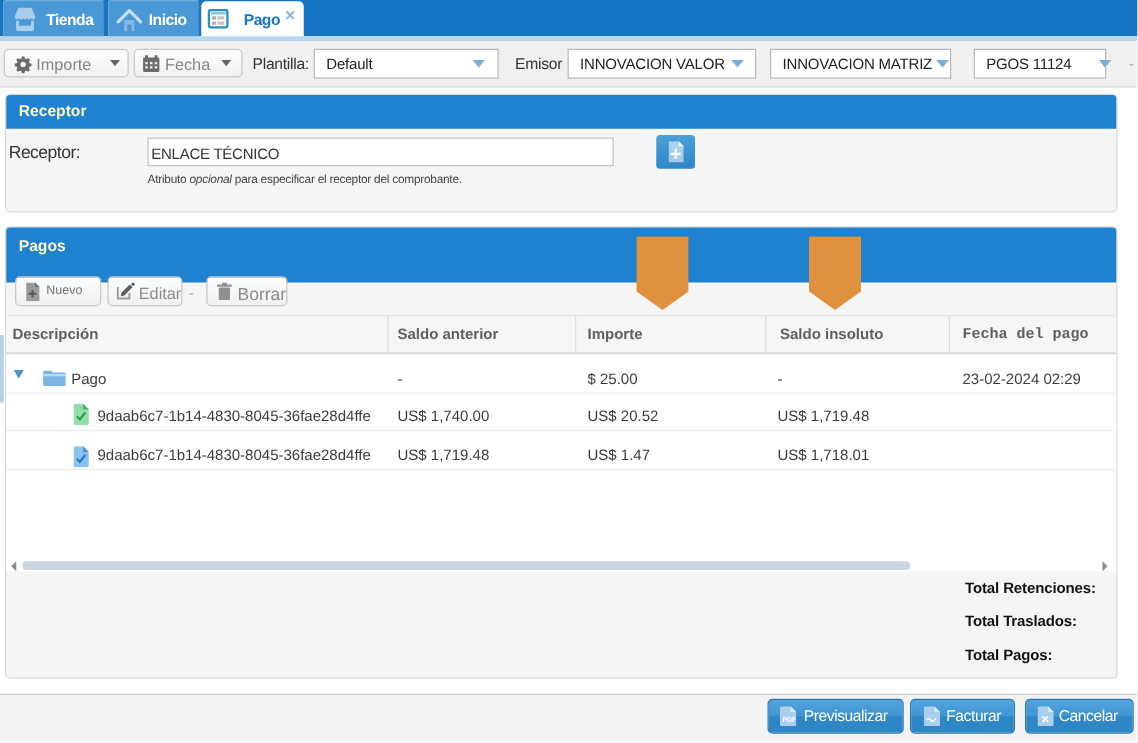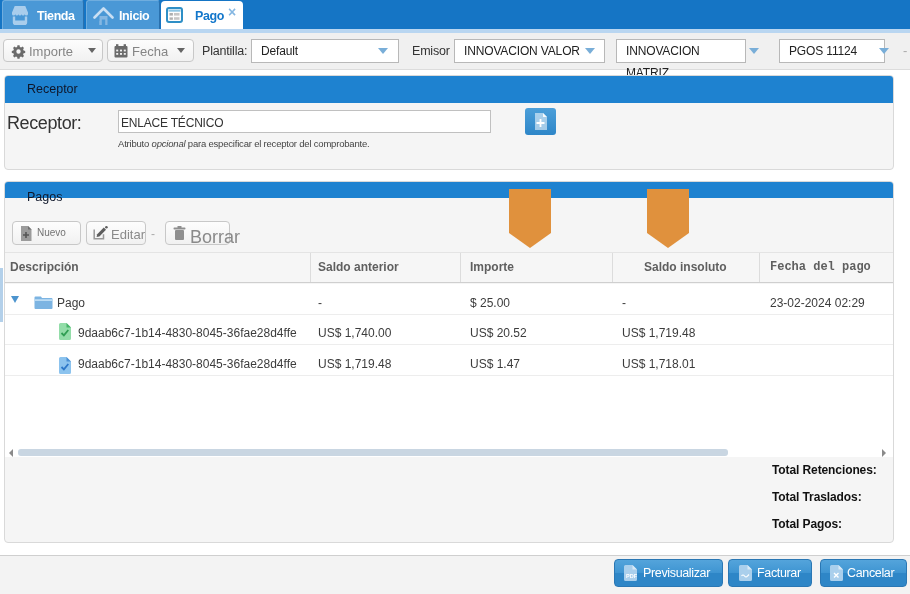--- a/index.html
+++ b/index.html
@@ -2,21 +2,21 @@
 <html><head>
 <meta charset="utf-8">
 <style>
   * { margin:0; padding:0; box-sizing:border-box; }
   html,body { width:910px; height:594px; background:#fff; font-family:"Liberation Sans", sans-serif; overflow:hidden; }
   .abs { position:absolute; }
   body { position:relative; }
   .tabtext { font-weight:bold; font-size:12.5px; letter-spacing:-0.4px; color:#fff; }
   .panel { background:#f5f5f5; border:1px solid #d9d9d9; border-radius:4px; }
   .phead { position:absolute; left:0; right:0; top:0; height:27px; background:#1e82d0; border-radius:3px 3px 0 0;
-           color:#0f172a; font-weight:normal; font-size:12.5px; line-height:27px; padding-left:22px; }
+           color:#fef9c3; font-weight:bold; font-size:12.5px; line-height:27px; padding-left:10px; }
   .gbtn { position:absolute; height:23px; border:1px solid #c8c8c8; border-radius:4px;
           background:linear-gradient(#fdfdfd,#f1f1f1); color:#868686; font-size:13px; }
   .sel { position:absolute; height:24px; background:#fff; border:1px solid #b8b8b8; font-size:12px; letter-spacing:-0.15px; color:#222;
          line-height:22px; padding-left:9px; }
   .caret { position:absolute; width:0; height:0; border-left:5px solid transparent; border-right:5px solid transparent;
            border-top:6px solid #79aed8; top:9px; }
   .bluebtn { position:absolute; height:28px; border:1px solid #2a77b4; border-radius:4px;
              background:linear-gradient(#54a4db 0%, #3f95d2 48%, #2e86c7 52%, #2e86c7 100%);
              color:#fff; font-size:12.5px; letter-spacing:-0.35px; text-align:center; }
   .hdrcell { position:absolute; top:0; height:31px; font-weight:bold; font-size:12px; color:#5f5f5f; line-height:31px; }
@@ -85,41 +85,41 @@
 <div class="abs" style="left:132px;top:44px;font-size:13px;color:#858585;">Fecha</div>
 <div class="abs" style="left:177px;top:48px;width:0;height:0;border-left:4px solid transparent;border-right:4px solid transparent;border-top:5px solid #666;"></div>
 
 <div class="abs" style="left:202px;top:44px;font-size:12.5px;letter-spacing:-0.2px;color:#333;">Plantilla:</div>
 <div class="sel" style="left:251px;top:39px;width:148px;">Default</div>
 <div class="caret" style="left:378px;top:48px;"></div>
 
 <div class="abs" style="left:412px;top:44px;font-size:12.5px;letter-spacing:-0.2px;color:#333;">Emisor</div>
 <div class="sel" style="left:454px;top:39px;width:151px;">INNOVACION VALOR</div>
 <div class="caret" style="left:585px;top:48px;"></div>
-<div class="sel" style="left:616px;top:39px;width:130px;">INNOVACION MATRIZ</div>
+<div class="sel" style="left:616px;top:39px;width:145px;">INNOVACION MATRIZ</div>
 <div class="caret" style="left:749px;top:48px;"></div>
 <div class="sel" style="left:779px;top:39px;width:106px;">PGOS 11124</div>
 <div class="caret" style="left:879px;top:48px;"></div>
 <div class="abs" style="left:903px;top:43px;font-size:13px;color:#aaa;">-</div>
 
 <div class="abs panel" style="left:4px;top:75px;width:890px;height:95px;">
   <div class="phead">Receptor</div>
 </div>
-<div class="abs" style="left:7px;top:113px;font-size:18px;letter-spacing:-0.4px;color:#333;">Receptor:</div>
+<div class="abs" style="left:7px;top:113px;font-size:14px;letter-spacing:-0.4px;color:#333;">Receptor:</div>
 <div class="abs" style="left:118px;top:110px;width:373px;height:23px;background:#fff;border:1px solid #c0c0c0;font-size:12px;letter-spacing:-0.2px;color:#333;line-height:24px;padding-left:2px;">ENLACE TÉCNICO</div>
 <div class="abs" style="left:525px;top:108px;width:31px;height:27px;border-radius:3px;background:linear-gradient(#4c9fd9,#2e86c8);"></div>
 <svg class="abs" style="left:534px;top:113px;" width="13" height="17" viewBox="0 0 13 17">
   <path d="M1 0 h8 l4 4 v13 h-12 z" fill="#ffffff" opacity="0.55"></path>
   <path d="M9 0 l4 4 h-4 z" fill="#ffffff" opacity="0.9"></path>
   <path d="M6.5 6 v8 M2.5 10 h8" stroke="#fff" stroke-width="1.8"></path>
 </svg>
 <div class="abs" style="left:118px;top:138px;font-size:9.5px;letter-spacing:-0.2px;color:#454545;">Atributo <i>opcional</i> para especificar el receptor del comprobante.</div>
 
 <div class="abs panel" style="left:4px;top:181px;width:890px;height:362px;">
-  <div class="phead" style="height:16px;line-height:30px;">Pagos</div>
+  <div class="phead" style="height:44px;line-height:30px;">Pagos</div>
 </div>
 
 <div class="gbtn" style="left:12px;top:221px;width:69px;height:24px;"></div>
 <svg class="abs" style="left:20px;top:226px;" width="12" height="15" viewBox="0 0 12 15">
   <path d="M1 0 h7 l3.5 3.5 v11.5 h-10.5 z" fill="#9b9b9b"></path>
   <path d="M8 0 l3.5 3.5 h-3.5 z" fill="#6f6f6f"></path>
   <path d="M6 6 v6 M3 9 h6" stroke="#555" stroke-width="1.6"></path>
 </svg>
 <div class="abs" style="left:37px;top:227px;font-size:10px;color:#737373;">Nuevo</div>
 
@@ -132,27 +132,27 @@
 <div class="abs" style="left:111px;top:227px;font-size:13px;color:#8a8a8a;">Editar</div>
 
 <div class="abs" style="left:151px;top:227px;font-size:12px;color:#aaa;">-</div>
 
 <div class="gbtn" style="left:165px;top:221px;width:65px;height:24px;"></div>
 <svg class="abs" style="left:173px;top:226px;" width="13" height="14" viewBox="0 0 13 14">
   <rect x="2" y="4" width="9" height="10" rx="1" fill="#8f8f8f"></rect>
   <rect x="0.5" y="1.6" width="12" height="1.8" rx="0.9" fill="#8f8f8f"></rect>
   <rect x="4.5" y="0" width="4" height="2" fill="#8f8f8f"></rect>
 </svg>
-<div class="abs" style="left:190px;top:227px;font-size:18px;color:#8a8a8a;">Borrar</div>
+<div class="abs" style="left:190px;top:227px;font-size:14px;color:#8a8a8a;">Borrar</div>
 
 <div class="abs" style="left:5px;top:252px;width:888px;height:31px;background:#f6f6f6;border-top:1px solid #e4e4e4;border-bottom:1px solid #cfcfcf;"></div>
 <div class="hdrcell" style="left:10px;top:252px;">Descripción</div>
 <div class="hdrcell" style="left:318px;top:252px;">Saldo anterior</div>
 <div class="hdrcell" style="left:470px;top:252px;">Importe</div>
-<div class="hdrcell" style="left:644px;top:252px;">Saldo insoluto</div>
+<div class="hdrcell" style="left:624px;top:252px;">Saldo insoluto</div>
 <div class="hdrcell" style="left:770px;top:252px;font-family:Liberation Mono, monospace;">Fecha del pago</div>
 <div class="abs" style="left:310px;top:253px;width:1px;height:29px;background:#dcdcdc;"></div>
 <div class="abs" style="left:460px;top:253px;width:1px;height:29px;background:#dcdcdc;"></div>
 <div class="abs" style="left:612px;top:253px;width:1px;height:29px;background:#dcdcdc;"></div>
 <div class="abs" style="left:759px;top:253px;width:1px;height:29px;background:#dcdcdc;"></div>
 
 <div class="abs" style="left:5px;top:284px;width:888px;height:173px;background:#fff;"></div>
 <div class="abs" style="left:5px;top:314px;width:888px;height:1px;background:#ededed;"></div>
 <div class="abs" style="left:5px;top:344px;width:888px;height:1px;background:#ededed;"></div>
 <div class="abs" style="left:5px;top:375px;width:888px;height:1px;background:#ededed;"></div>

